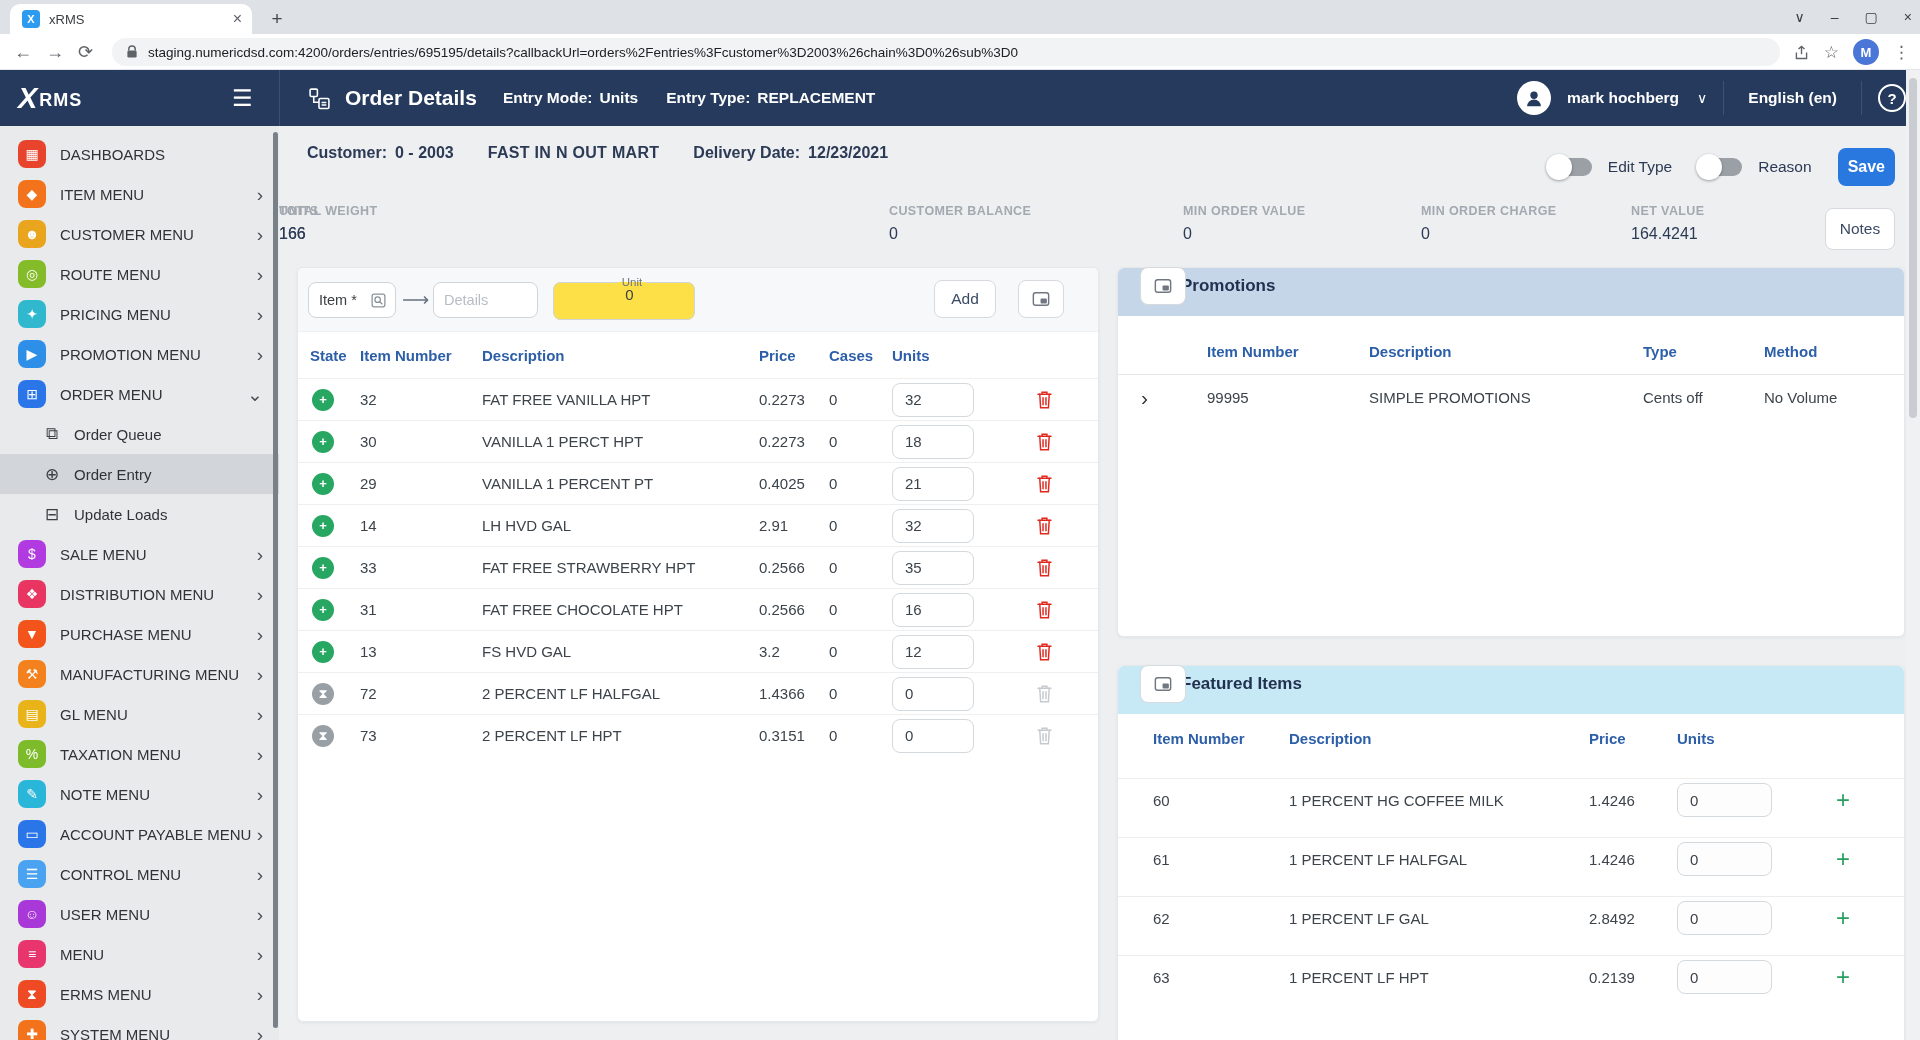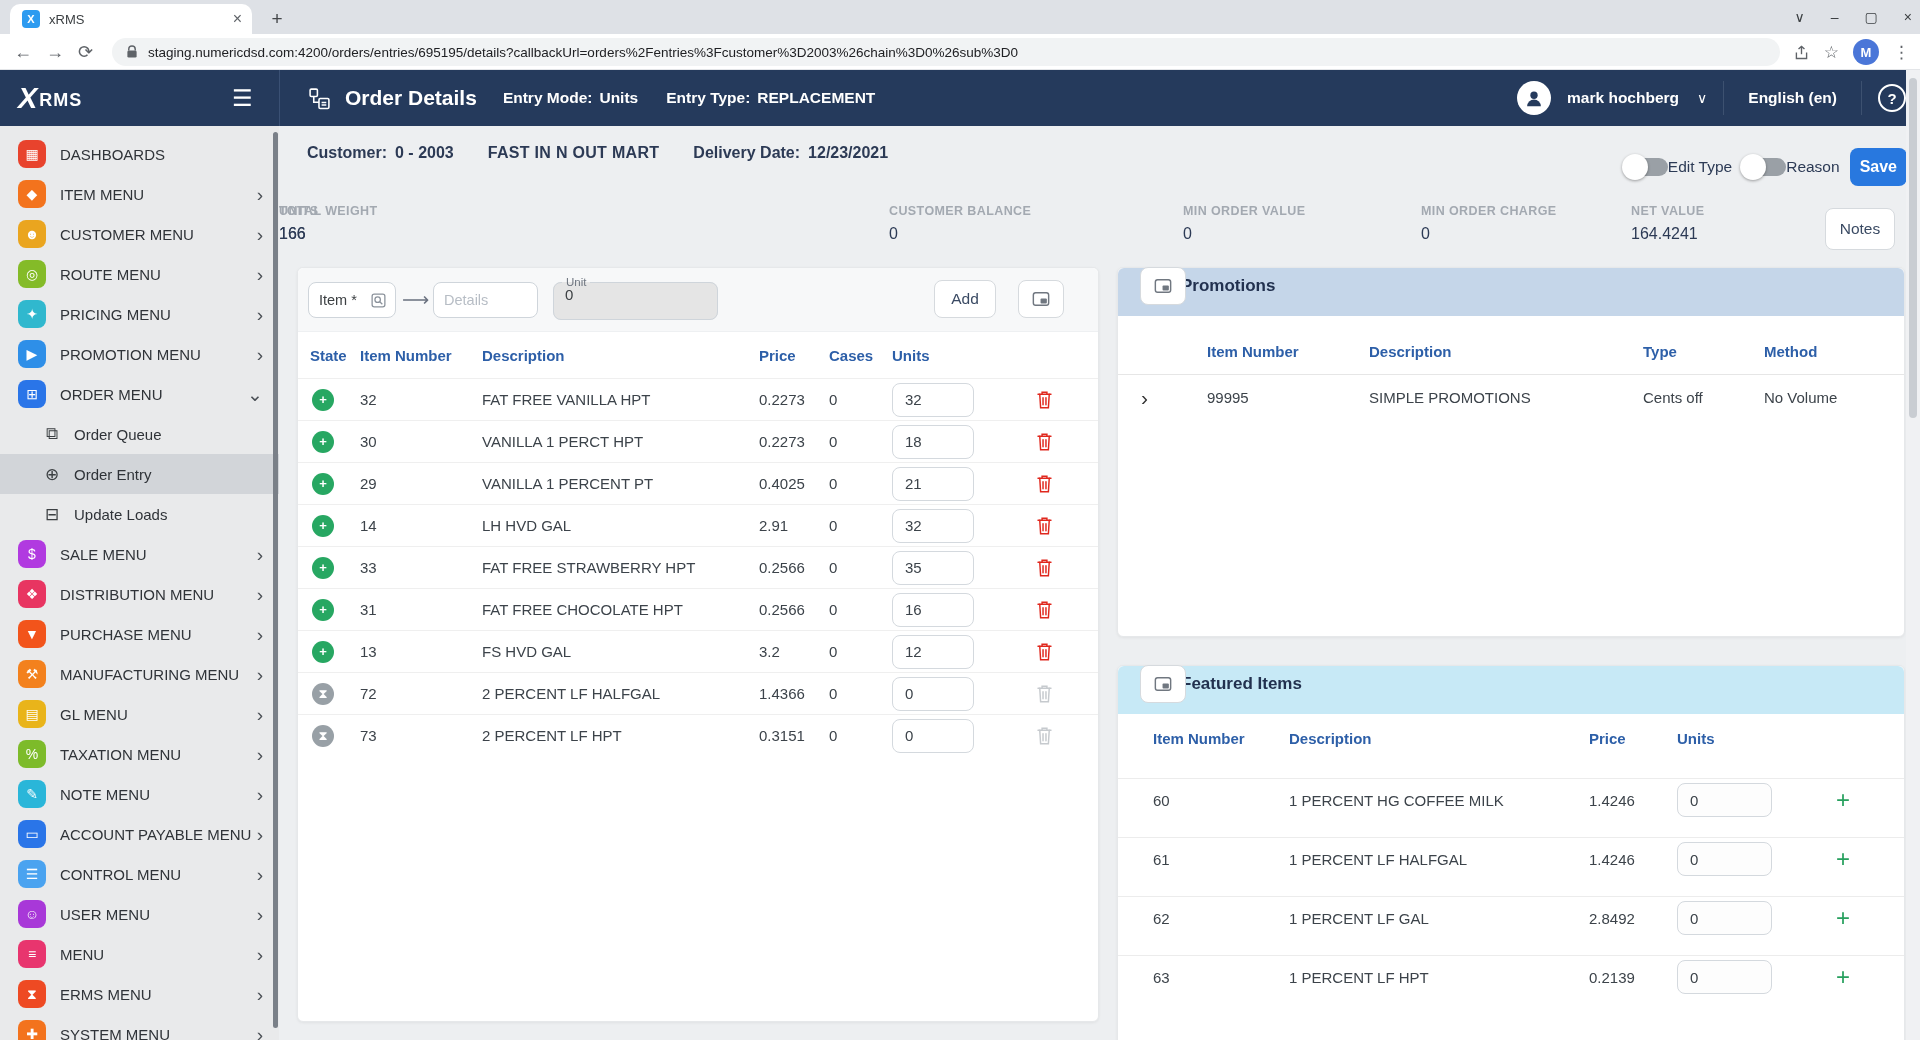--- a/index.html
+++ b/index.html
@@ -59,21 +59,21 @@
 
   
   .main { position:absolute; left:279px; top:126px; width:1641px; height:914px; background:#edeff1; }
 
   .customer-row { position:absolute; left:28px; top:18px; display:flex; align-items:center; gap:34px; color:#2c3a55; font-size:16px; }
   .customer-row .pair { display:flex; gap:8px; }
   .customer-row .k { font-weight:700; }
   .customer-row .v { font-weight:600; }
   .cust-name { font-weight:600; letter-spacing:.3px; }
 
-  .top-controls { position:absolute; right:13px; top:22px; display:flex; align-items:center; }
+  .top-controls { position:absolute; right:25px; top:22px; display:flex; align-items:center; gap:16px; }
   .tgl { width:44px; height:18px; background:#9aa0a6; border-radius:10px; position:relative; cursor:pointer; }
   .tgl::before { content:""; position:absolute; left:-2px; top:-4px; width:26px; height:26px; background:#fff; border-radius:50%; box-shadow:0 1px 3px rgba(0,0,0,.35); }
   .tgl-label { font-size:15.5px; color:#2c3a55; font-weight:500; margin-right:10px; }
   .save-btn { height:38px; padding:0 10px; background:#2878df; color:#fff; border:none; border-radius:8px; font-size:16px; font-weight:600; }
 
   .stat { position:absolute; top:78px; }
   .stat .sl { font-size:12.5px; color:#a3a9b1; font-weight:600; letter-spacing:.4px; }
   .stat .sv { font-size:16px; color:#2c3a55; margin-top:7px; }
   .stat:nth-of-type(1){ left:28px; } .stat:nth-of-type(2){ left:326px; } .stat:nth-of-type(3){ left:610px; }
   .stat:nth-of-type(4){ left:904px; } .stat:nth-of-type(5){ left:1142px; } .stat:nth-of-type(6){ left:1352px; }
@@ -84,21 +84,21 @@
   .promo-card { left:838px; top:141px; width:788px; height:370px; }
   .feat-card { left:838px; top:539px; width:788px; height:481px; }
 
   
   .form-strip { position:relative; height:64px; background:#f7f8f9; border-bottom:1px solid #eef0f2; border-radius:6px 6px 0 0; }
   .item-field { position:absolute; left:10px; top:14px; width:88px; height:36px; border:1px solid #cfd5db; border-radius:8px; background:#fff; display:flex; align-items:center; padding:0 8px 0 10px; cursor:text; }
   .item-field .fl { flex:1; font-size:14.5px; color:#3c4043; }
   .arrow-gl { position:absolute; left:104px; top:20px; color:#6b7280; font-size:19px; }
   .details-field { position:absolute; left:135px; top:14px; width:105px; height:36px; border:1px solid #cfd5db; border-radius:8px; background:#fff; padding:0 10px; font-size:14.5px; color:#3c4043; }
   .details-field::placeholder { color:#b7bdc5; }
-  .unit-fieldset { position:absolute; left:255px; top:8px; width:165px; height:44px; border:1px solid #cfd5db; border-radius:8px; background:#e5e5e5; }
+  .unit-fieldset { position:absolute; left:255px; top:8px; width:142px; height:44px; border:1px solid #cfd5db; border-radius:8px; background:#fde047;text-align:center; }
   .unit-fieldset legend { font-size:11.5px; color:#6f7680; margin-left:8px; padding:0 4px; }
   .unit-value { font-size:15px; color:#3c4043; padding:0 0 2px 11px; display:block; margin-top:-2px; }
   .add-btn { position:absolute; left:636px; top:12px; width:62px; height:38px; background:#fff; border:1px solid #d6dade; border-radius:8px; font-size:15.5px; color:#3a4a63; }
   .expand-btn { position:absolute; width:46px; height:38px; background:#fff; border:1px solid #d6dade; border-radius:8px; display:flex; align-items:center; justify-content:center; }
   .form-strip .expand-btn { left:720px; top:12px; }
 
   
   .order-head, .order-row { display:grid; grid-template-columns:50px 122px 277px 70px 63px 110px 1fr; align-items:center; padding:0 12px; }
   .order-head { height:46px; }
   .order-head span { font-size:15px; font-weight:700; color:#2d5fa8; }

